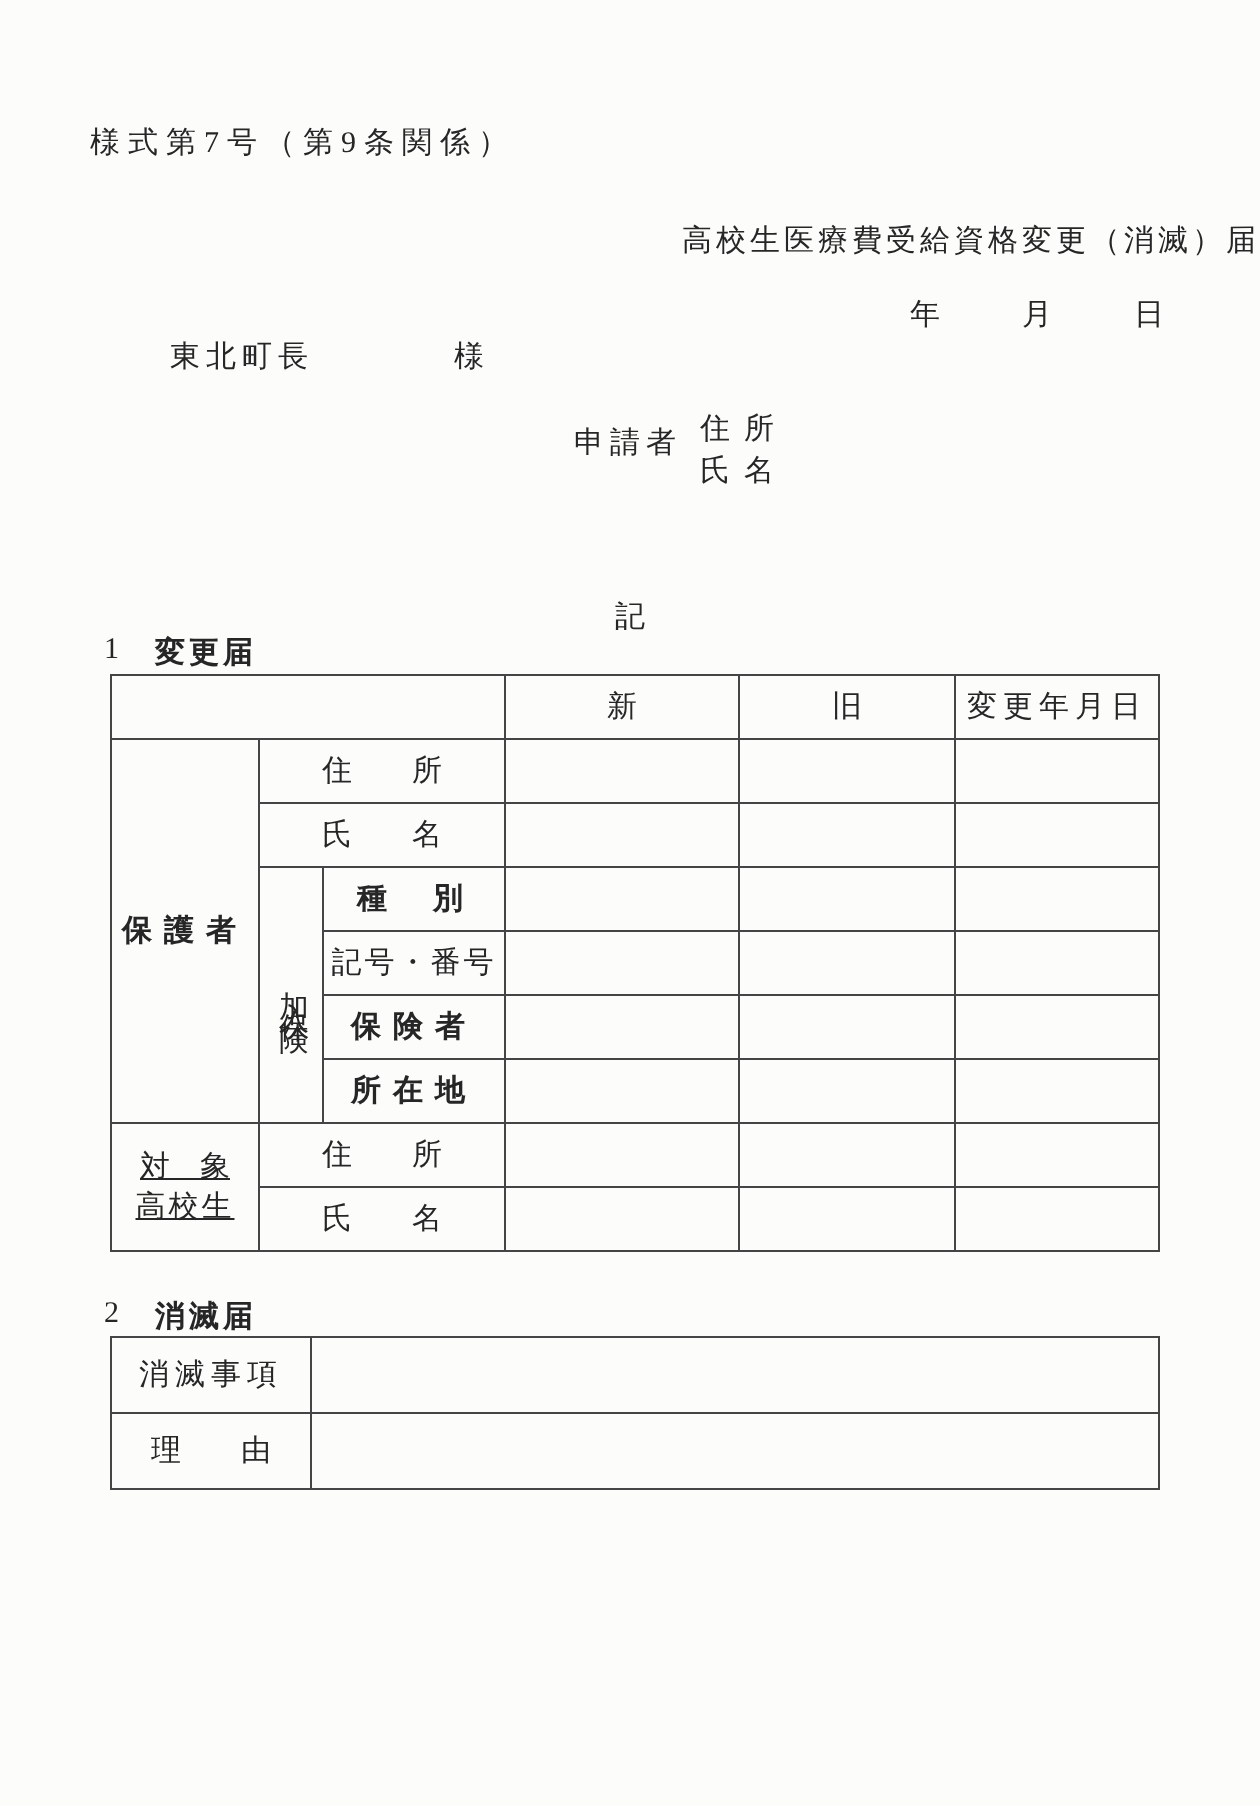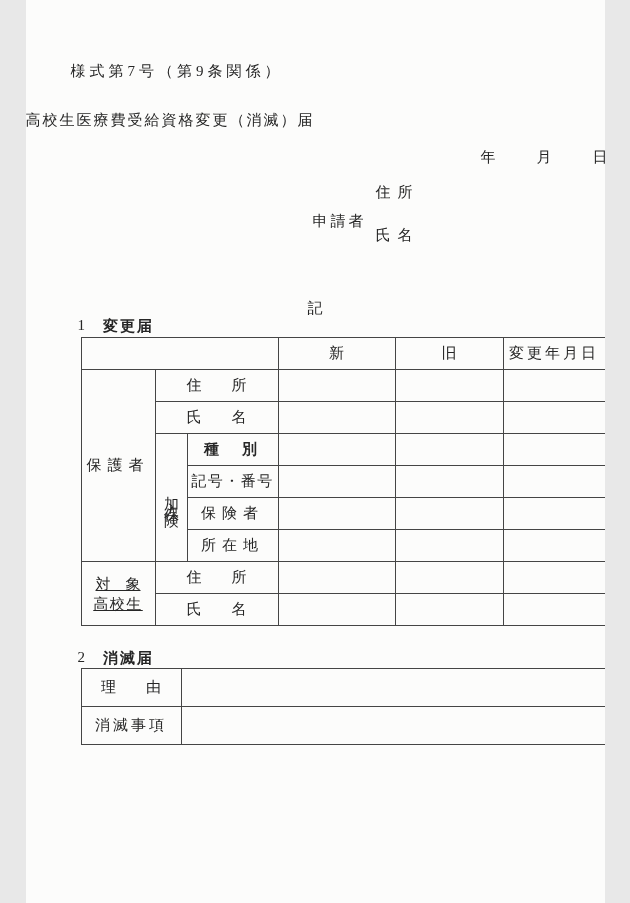--- a/index.html
+++ b/index.html
@@ -5,36 +5,36 @@
   :root {
     --background: #fcfcfb;
     --text: #262626;
     --border: #454545;
   }
   * { box-sizing: border-box; }
   html, body { margin: 0; padding: 0; }
   body { background: #e8e8e8; }
   .sheet {
     position: relative;
-    width: 579px;
+    width: 630px;
     height: 903px;
     margin: 0 auto;
     background: var(--background);
     color: var(--text);
     font-family: "Liberation Serif", "DejaVu Serif", serif;
     font-size: 15px;
     overflow: hidden;
   }
   .abs { position: absolute; white-space: pre; }
 
   .form-number { left: 45px; top: 62px; letter-spacing: 4px; }
-  .doc-title   { left: 0; right: 0; top: 111px; text-align: left; letter-spacing: 2px; }
+  .doc-title   { left: 0; right: 0; top: 111px; text-align: right; letter-spacing: 2px; }
   .date-line   { left: 455px; top: 148px; display: flex; gap: 41px; }
   .recipient-line { left: 85px; top: 169px; display: flex; gap: 70px; letter-spacing: 3px; }
-  .addr-label  { left: 350px; top: 183px; letter-spacing: 7px; }
+  .addr-label  { left: 350px; top: 205px; letter-spacing: 7px; }
   .applicant-label { left: 287px; top: 212px; letter-spacing: 3px; text-align: center; }
   .name-label  { left: 350px; top: 226px; letter-spacing: 7px; }
   .statement   { left: 67px; top: 254px; letter-spacing: 3.5px; }
   .ki          { left: 0; right: 0; top: 299px; text-align: center; }
   .sec-heading { display: flex; gap: 18px; }
   .sec1-heading { left: 52px; top: 317px; }
   .sec2-heading { left: 52px; top: 649px; }
   .sec-heading .sec-title { letter-spacing: 2px; font-weight: bold; }
 
   table {
@@ -52,21 +52,21 @@
     overflow: hidden;
   }
   .t1 { left: 55px; top: 337px; width: 524px; }
   .t1 tr { height: 32px; }
   .t2 { left: 55px; top: 668px; width: 524px; }
   .t2 tr { height: 38px; }
 
   .ls1 { letter-spacing: 1.5px; }
   .ls3 { letter-spacing: 3px; margin-top: 47px; }
   .ls4 { letter-spacing: 4px; font-weight: bold; }
-  .ls6 { letter-spacing: 6px; }
+  .ls6 { letter-spacing: 6px; font-weight: bold; }
   .vert {
     writing-mode: vertical-rl;
     letter-spacing: 6px;
     display: inline-block;
     line-height: 1;
   }
   .two-line div { line-height: 20px; text-decoration: underline; }
 </style>
 </head>
 <body>
@@ -76,20 +76,24 @@
   <div class="abs form-number">様式第7号（第9条関係）</div>
 
   <div class="abs doc-title">高校生医療費受給資格変更（消滅）届</div>
 
   <div class="abs date-line">
     <span>年</span>
     <span>月</span>
     <span>日</span>
   </div>
 
+  <div class="abs recipient-line">
+    <span>東北町長</span>
+    <span>様</span>
+  </div>
 
   <div class="abs addr-label">住所</div>
   <div class="abs applicant-label">申請者</div>
   <div class="abs name-label">氏名</div>
 
 
   <div class="abs ki">記</div>
 
   <div class="abs sec-heading sec1-heading">
     <span>1</span>
@@ -174,23 +178,23 @@
     <span class="sec-title">消滅届</span>
   </div>
 
   <table class="t2">
     <colgroup>
       <col style="width:100px">
         <col style="width:424px">
     </colgroup>
     <tbody>
       <tr>
+        <td class="ls3">消滅事項</td>
+        <td></td>
+      </tr>
+      <tr>
         <td>理　　由</td>
-        <td></td>
-      </tr>
-      <tr>
-        <td class="ls3">消滅事項</td>
         <td></td>
       </tr>
     </tbody>
   </table>
 
 </div>
 
 </body></html>

